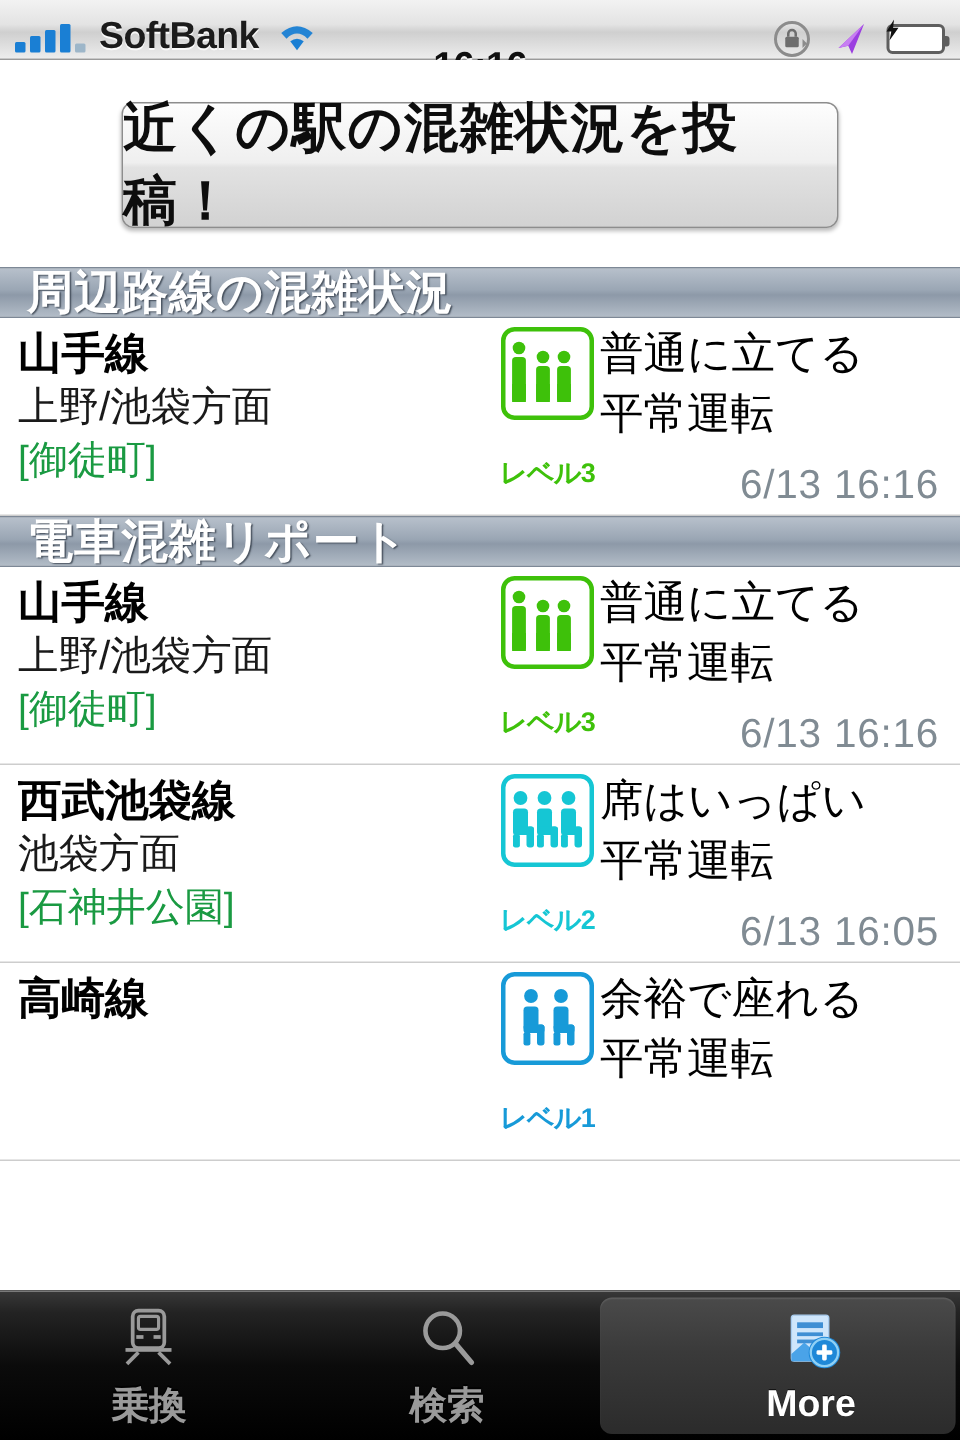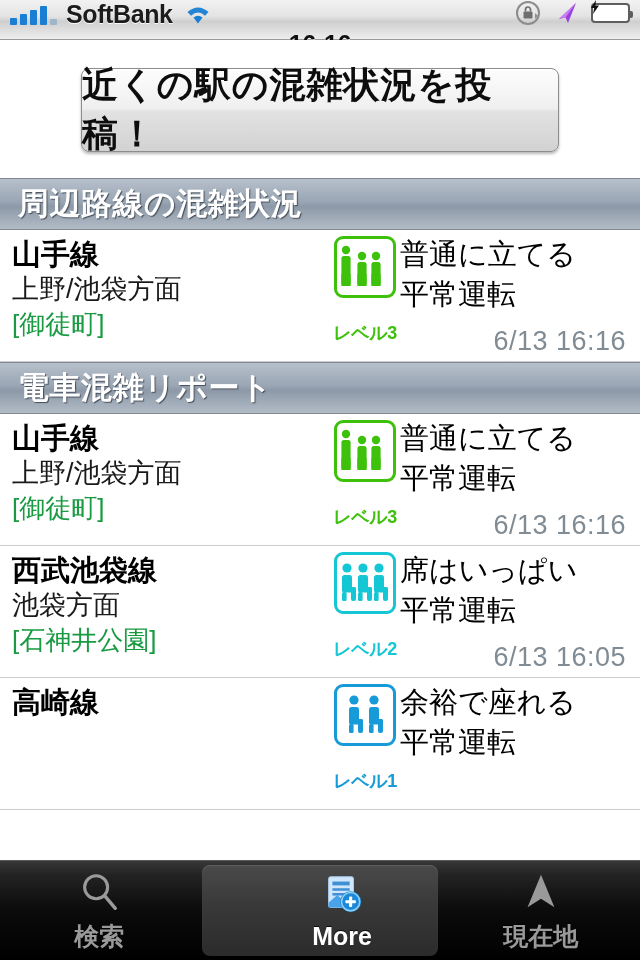--- a/index.html
+++ b/index.html
@@ -19,21 +19,21 @@
   }
 
   
   .status-bar {
     position: relative;
     height: 40px;
     width: 640px;
     background: linear-gradient(to bottom, #f2f2f2 0%, #e3e3e3 42%, #cfcfcf 55%, #ededed 100%);
     border-bottom: 1px solid #9a9a9a;
     display: flex;
-    align-items: flex-start;
+    align-items: flex-end;
     padding: 0 10px;
   }
   .sb-left { display: flex; align-items: center; gap: 9px; }
   .signal-bars { display: flex; align-items: flex-end; gap: 3px; height: 20px; }
   .signal-bars i {
     display: block; width: 7px; background: #1a7fd4; border-radius: 1px;
   }
   .signal-bars i:nth-child(1) { height: 7px; }
   .signal-bars i:nth-child(2) { height: 11px; }
   .signal-bars i:nth-child(3) { height: 15px; }
@@ -144,21 +144,21 @@
     background: linear-gradient(to bottom, #fdfdfd 0%, #efefef 48%, #e2e2e2 52%, #d2d2d2 100%);
     border: 1px solid #8d8d8d;
     border-radius: 8px;
     box-shadow: 0 2px 3px rgba(0,0,0,0.28), inset 0 1px 0 rgba(255,255,255,0.95);
     font-size: 36px; font-weight: bold; color: #0d0d0d;
     letter-spacing: 1px;
     cursor: pointer;
   }
 
   .section-header {
-    height: 52px;
+    height: 34px;
     background: linear-gradient(to bottom, #b7c0cb 0%, #9aa6b4 45%, #8d99a8 55%, #b2bcc7 100%);
     border-top: 1px solid #7d8896;
     border-bottom: 1px solid #7d8896;
     display: flex; align-items: center;
     padding-left: 18px;
     font-size: 31px; font-weight: bold; color: #ffffff;
     text-shadow: 1px 1px 1px rgba(40,50,62,0.75);
     letter-spacing: 0.5px;
   }
 
@@ -431,20 +431,34 @@
             <div class="status-line1">余裕で座れる</div>
             <div class="status-line2">平常運転</div>
           </div>
           <div class="row-time"></div>
         </div>
       </div>
 
   </div>
 
   <div class="tab-bar">
+    <div class="tab">
+      <span class="tab-icon">
+        <svg viewBox="0 0 48 48" width="46" height="46">
+          <rect x="13" y="5" width="22" height="26" rx="4" fill="none" stroke="#9a9a9a" stroke-width="2.6"></rect>
+          <rect x="17" y="9" width="14" height="9" rx="1.5" fill="none" stroke="#9a9a9a" stroke-width="2.2"></rect>
+          <rect x="15.5" y="22" width="5" height="2.6" fill="#9a9a9a"></rect>
+          <rect x="27.5" y="22" width="5" height="2.6" fill="#9a9a9a"></rect>
+          <rect x="8" y="31" width="32" height="2.6" fill="#9a9a9a"></rect>
+          <path d="M17 34 L9 42" stroke="#9a9a9a" stroke-width="2.6"></path>
+          <path d="M31 34 L39 42" stroke="#9a9a9a" stroke-width="2.6"></path>
+        </svg>
+      </span>
+      <span class="tab-label">乗換</span>
+    </div>
 
     <div class="tab">
       <span class="tab-icon">
         <svg viewBox="0 0 48 48" width="46" height="46">
           <circle cx="21" cy="19" r="12" fill="none" stroke="#9a9a9a" stroke-width="3.2"></circle>
           <path d="M30 28 L41 41" stroke="#9a9a9a" stroke-width="3.6" stroke-linecap="round"></path>
         </svg>
       </span>
       <span class="tab-label">検索</span>
     </div>
@@ -460,23 +474,15 @@
           <path d="M10 33 L19 25 L28 33 L36 28 L36 38 L10 38 Z" fill="#4aa3e8"></path>
           <circle cx="33" cy="32" r="11" fill="#1e88d8"></circle>
           <circle cx="33" cy="32" r="9.5" fill="none" stroke="#8fd0f5" stroke-width="1.6"></circle>
           <rect x="31.4" y="26.5" width="3.2" height="11" fill="#fff" rx="1"></rect>
           <rect x="27.5" y="30.4" width="11" height="3.2" fill="#fff" rx="1"></rect>
         </svg>
       </span>
       <span class="tab-label">More</span>
     </div>
 
-    <div class="tab">
-      <span class="tab-icon">
-        <svg viewBox="0 0 48 48" width="46" height="46">
-          <path d="M24 6 L38 40 L24 31 L10 40 Z" fill="#9a9a9a"></path>
-        </svg>
-      </span>
-      <span class="tab-label">現在地</span>
-    </div>
   </div>
 
 </div>
 
 </body></html>

